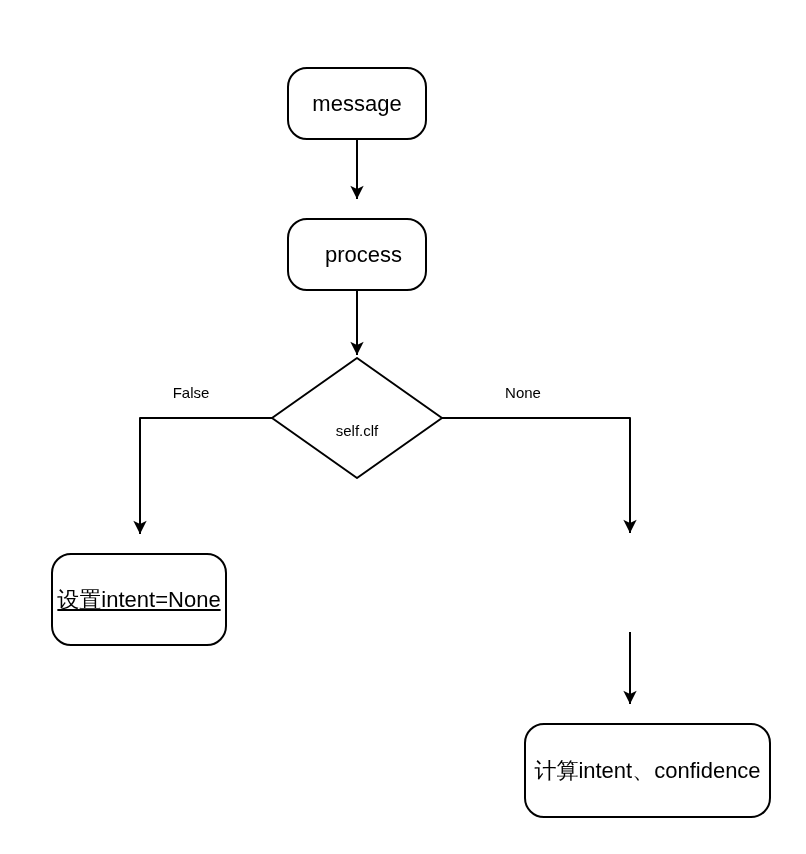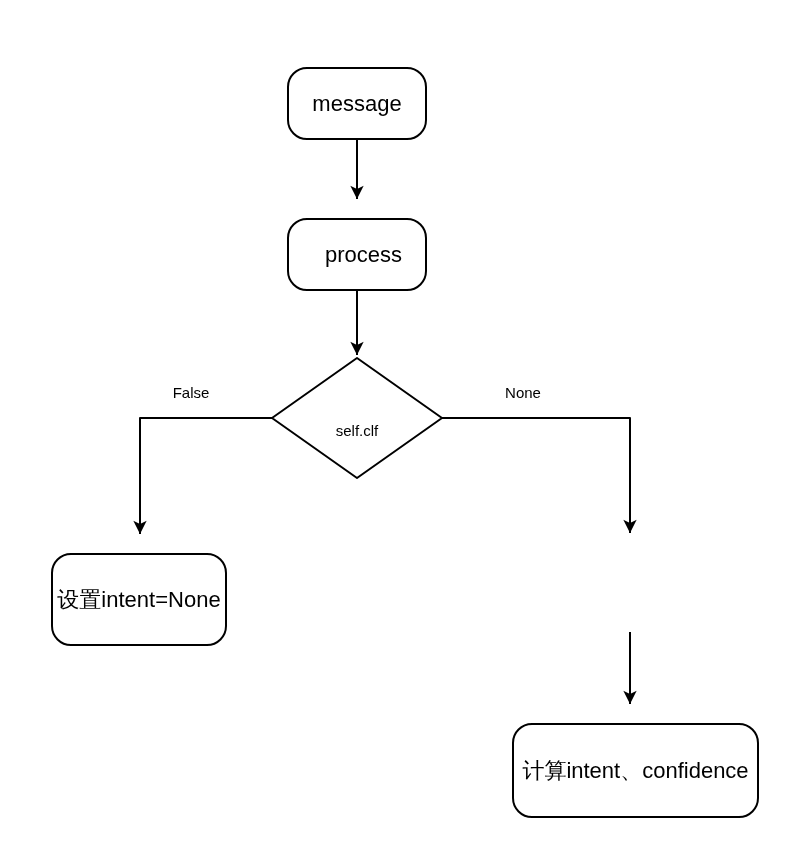--- a/index.html
+++ b/index.html
@@ -85,22 +85,22 @@
   <div class="node" style="left:287px; top:202px; width:140px; height:73px;padding-left:13px;">
     <span>process</span>
   </div>
 
   <div class="float-label" style="left:357px; top:430px;">self.clf</div>
 
   <div class="float-label" style="left:191px; top:392px;">False</div>
 
   <div class="float-label" style="left:523px; top:392px;">None</div>
 
-  <div class="node" style="left:51px; top:537px; width:176px; height:93px;">
+  <div class="node" style="left:51px; top:537px; width:176px; height:93px;text-decoration:underline;">
     <span>设置intent=None</span>
   </div>
 
 
-  <div class="node" style="left:512px; top:707px; width:247px; height:95px;">
+  <div class="node" style="left:524px; top:707px; width:247px; height:95px;">
     <span>计算intent、confidence</span>
   </div>
 
 </div>
 
 </body></html>

